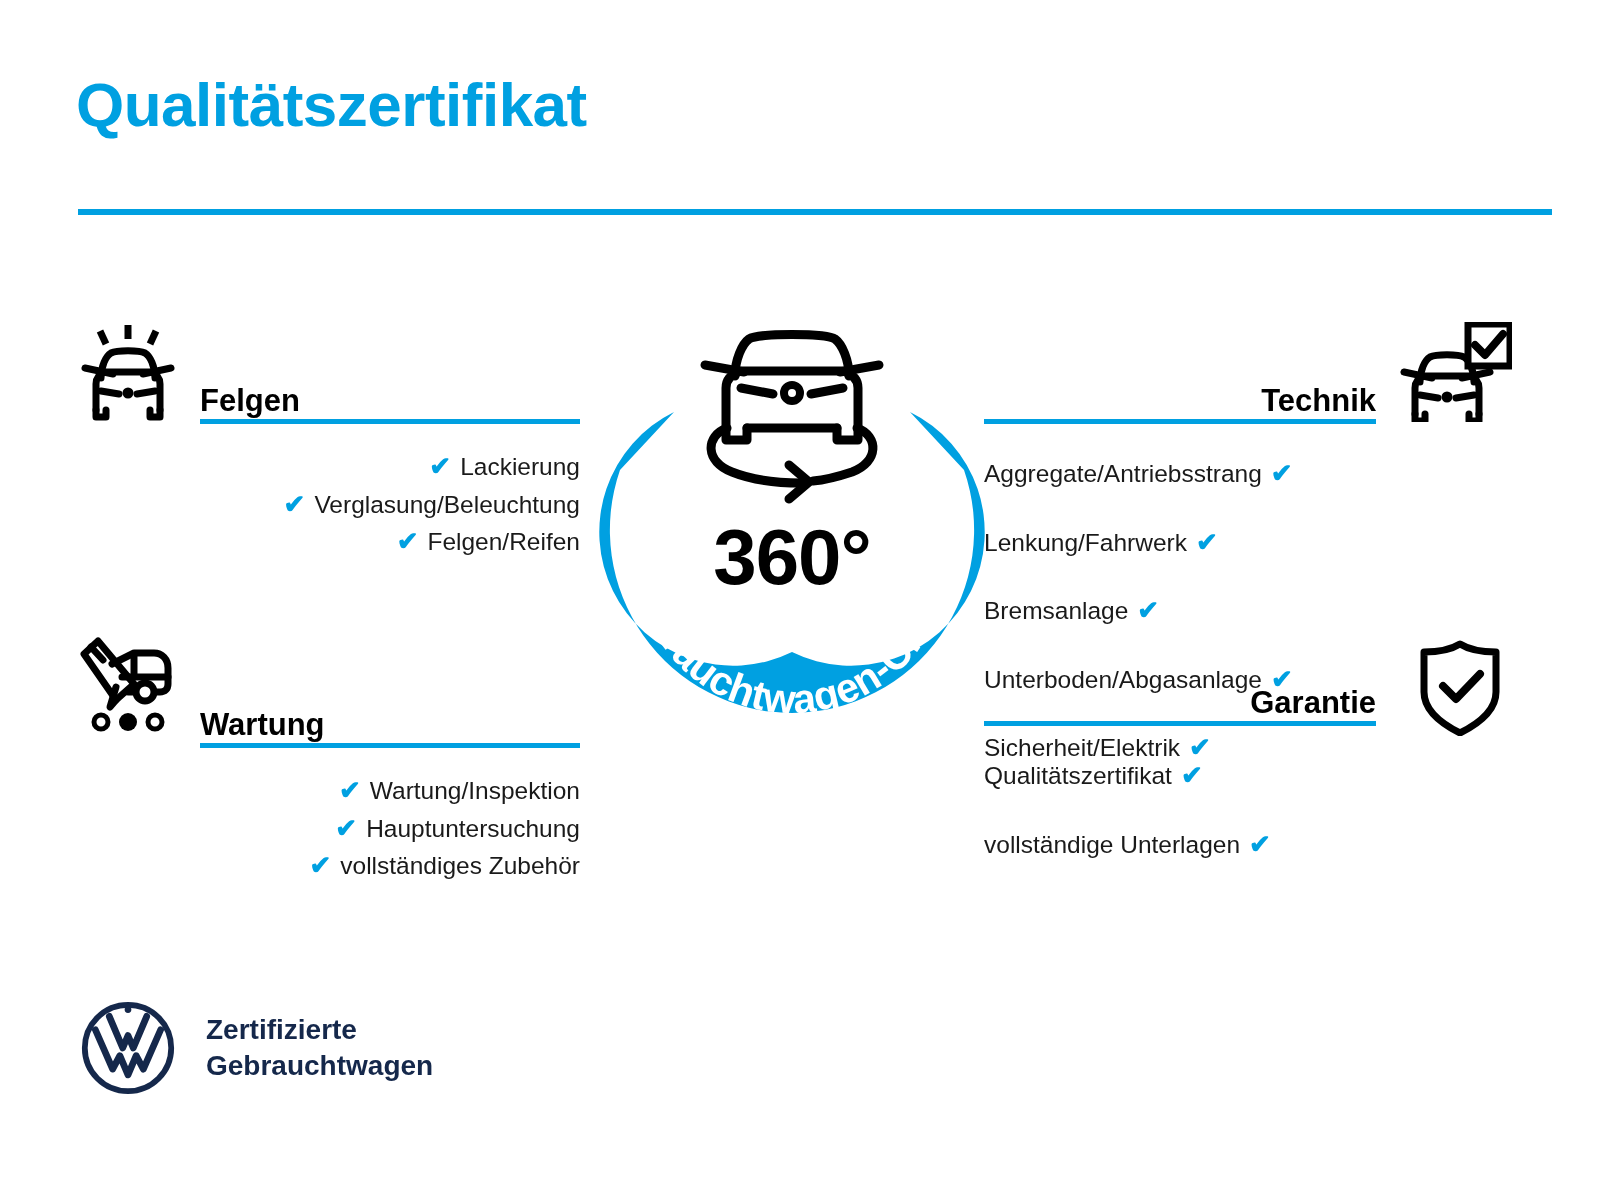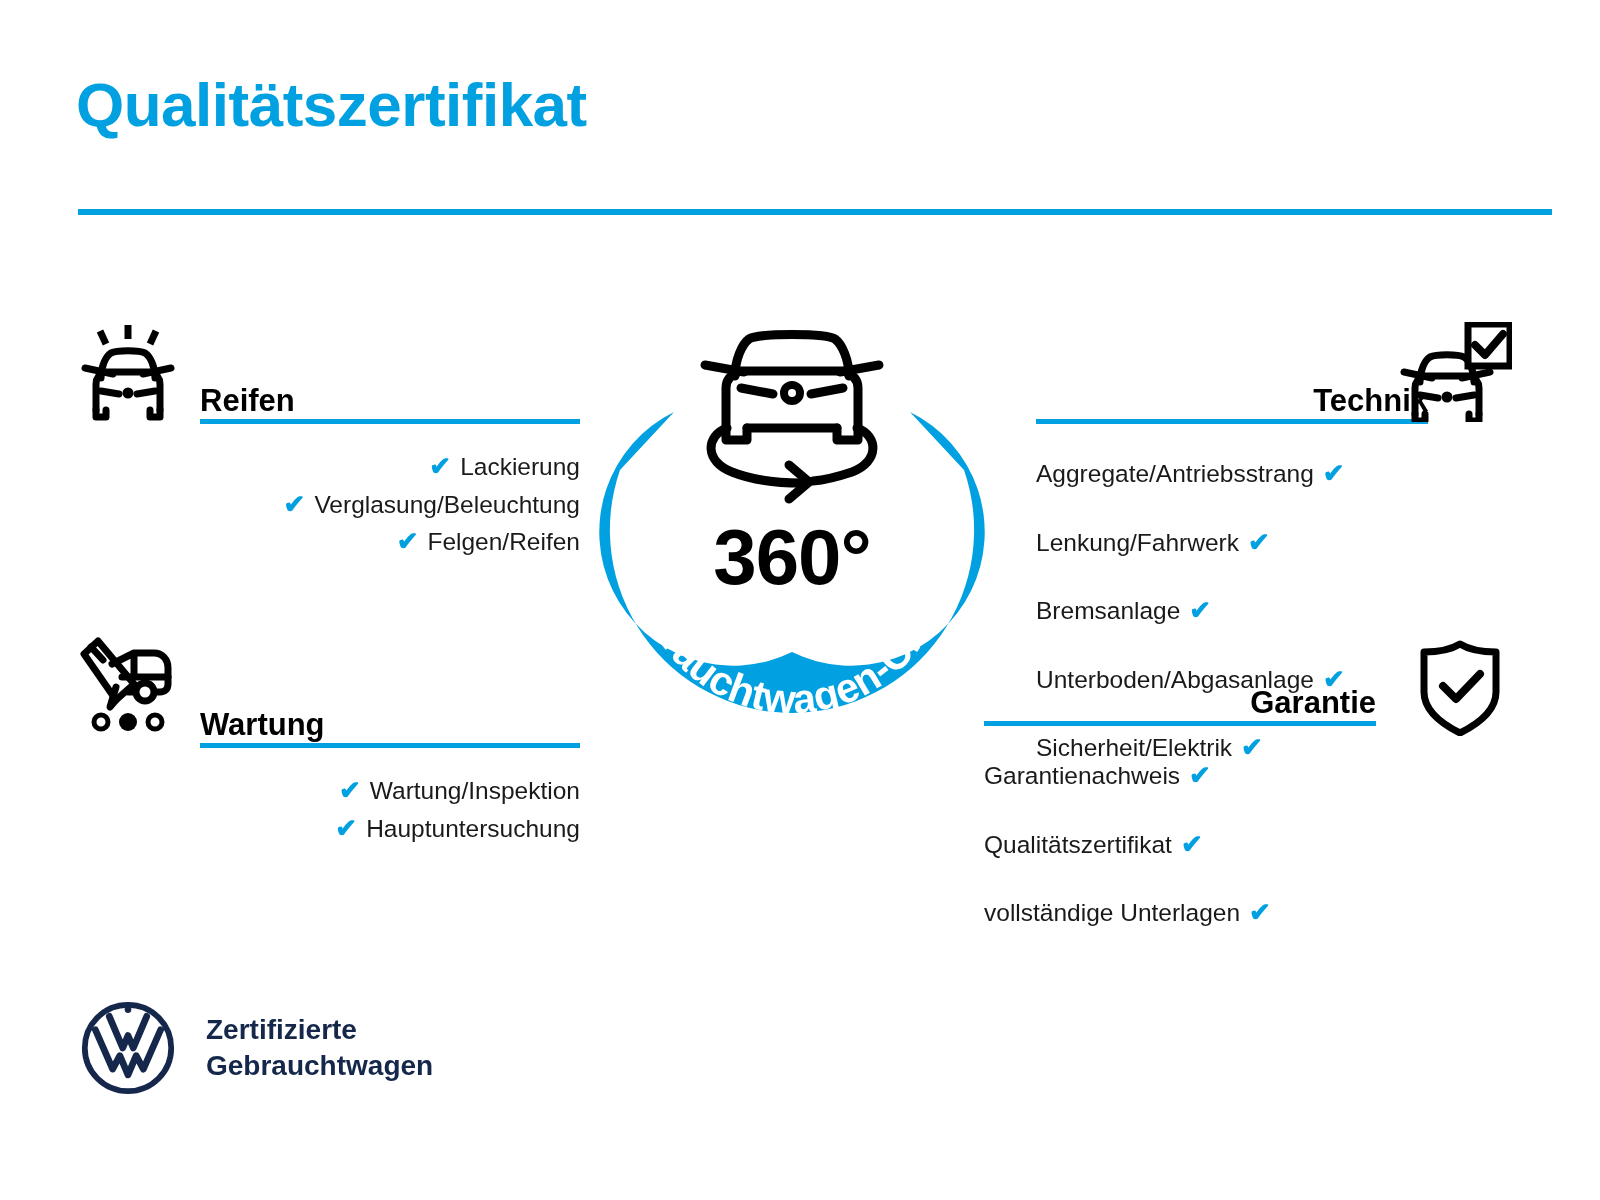--- a/index.html
+++ b/index.html
@@ -144,21 +144,21 @@
 </head>
 <body>
 
 <div class="page">
 
   <div class="title">Qualitätszertifikat</div>
   <div class="top-rule"></div>
 
   <div class="section col-left" style="left:200px; top:368px; width:380px;">
     <div class="sec-head">
-      <div class="sec-title">Reifen</div>
+      <div class="sec-title">Felgen</div>
       <div class="sec-rule"></div>
     </div>
     <div class="items">
       <div class="item"><span class="check">✔</span><span>Lackierung</span></div>
       <div class="item"><span class="check">✔</span><span>Verglasung/Beleuchtung</span></div>
       <div class="item"><span class="check">✔</span><span>Felgen/Reifen</span></div>
     </div>
   </div>
 
   <div class="sec-icon" style="left:72px; top:322px;">
@@ -185,20 +185,21 @@
   </div>
 
   <div class="section col-left" style="left:200px; top:692px; width:380px;">
     <div class="sec-head">
       <div class="sec-title">Wartung</div>
       <div class="sec-rule"></div>
     </div>
     <div class="items">
       <div class="item"><span class="check">✔</span><span>Wartung/Inspektion</span></div>
       <div class="item"><span class="check">✔</span><span>Hauptuntersuchung</span></div>
+      <div class="item"><span class="check">✔</span><span>vollständiges Zubehör</span></div>
     </div>
   </div>
 
   <div class="sec-icon" style="left:72px; top:632px;">
     <svg viewBox="0 0 112 100" width="112" height="100" aria-hidden="true">
       <g fill="none" stroke="#000" stroke-width="7" stroke-linejoin="round" stroke-linecap="round">
 
         <path d="M12 22 L26 9 L62 52 L44 68 Z"></path>
         <path d="M19 15 L31 28"></path>
         <path d="M44 68 L38 75 L44 55"></path>
@@ -210,21 +211,21 @@
         <path d="M50 45 L96 45"></path>
         <path d="M62 24 L62 45"></path>
       </g>
       <circle cx="73" cy="60" r="9" fill="none" stroke="#000" stroke-width="7"></circle>
       <circle cx="29" cy="90" r="7" fill="none" stroke="#000" stroke-width="5"></circle>
       <circle cx="56" cy="90" r="9" fill="#000"></circle>
       <circle cx="83" cy="90" r="7" fill="none" stroke="#000" stroke-width="5"></circle>
     </svg>
   </div>
 
-  <div class="section col-right" style="left:1036px; top:368px; width:392px;">
+  <div class="section col-right" style="left:984px; top:368px; width:392px;">
     <div class="sec-head">
       <div class="sec-title">Technik</div>
       <div class="sec-rule"></div>
     </div>
     <div class="items">
       <div class="item"><span>Aggregate/Antriebsstrang</span><span class="check">✔</span></div>
       <div class="item"><span>Lenkung/Fahrwerk</span><span class="check">✔</span></div>
       <div class="item"><span>Bremsanlage</span><span class="check">✔</span></div>
       <div class="item"><span>Unterboden/Abgasanlage</span><span class="check">✔</span></div>
       <div class="item"><span>Sicherheit/Elektrik</span><span class="check">✔</span></div>
@@ -250,21 +251,20 @@
       <path d="M75 23 L85 33 L103 12" fill="none" stroke="#000" stroke-width="8" stroke-linecap="round" stroke-linejoin="round"></path>
     </svg>
   </div>
 
   <div class="section col-right" style="left:984px; top:670px; width:392px;">
     <div class="sec-head">
       <div class="sec-title">Garantie</div>
       <div class="sec-rule"></div>
     </div>
     <div class="items">
-      <div class="item"><span>Garantienachweis</span><span class="check">✔</span></div>
       <div class="item"><span>Qualitätszertifikat</span><span class="check">✔</span></div>
       <div class="item"><span>vollständige Unterlagen</span><span class="check">✔</span></div>
     </div>
   </div>
 
   <div class="sec-icon" style="left:1404px; top:636px;">
     <svg viewBox="0 0 112 100" width="112" height="100" aria-hidden="true">
       <path d="M20 16 C34 16 48 13 56 8 C64 13 78 16 92 16 L92 56 C92 74 74 88 56 97 C38 88 20 74 20 56 Z" fill="none" stroke="#000" stroke-width="7" stroke-linejoin="round"></path>
       <path d="M39 50 L52 63 L76 38" fill="none" stroke="#000" stroke-width="8" stroke-linecap="round" stroke-linejoin="round"></path>
     </svg>

